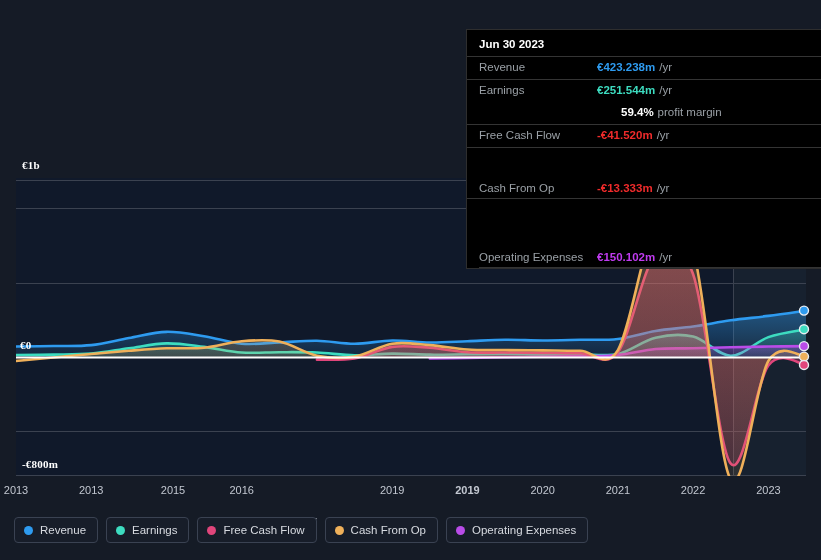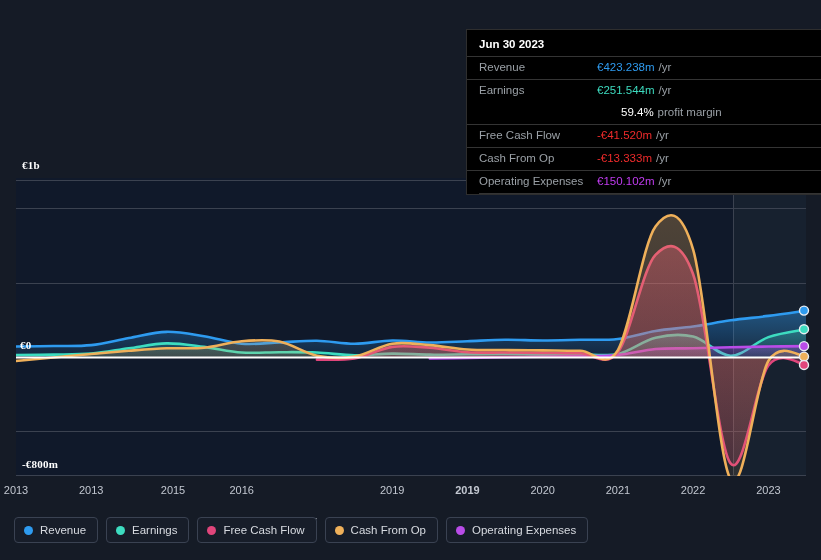--- a/index.html
+++ b/index.html
@@ -109,21 +109,21 @@
   .tt-row.noline { border-top: none; }
   .tt-label {
     width: 118px;
     flex: none;
     font-size: 11.5px;
     color: #9aa0a6;
     white-space: nowrap;
   }
   .tt-value {
     font-size: 11.5px;
-    font-weight: normal;
+    font-weight: bold;
     white-space: nowrap;
   }
   .tt-unit {
     font-size: 11.5px;
     color: #9aa0a6;
     margin-left: 4px;
     white-space: nowrap;
   }
   #tooltip-bottom-rule {
     border-top: 1px solid #343434;
@@ -260,25 +260,25 @@
           <span class="tt-value" style="color: rgb(255, 255, 255); padding-left: 24px;">59.4%</span>
           <span class="tt-unit">profit margin</span>
         </div>
         <div class="tt-row">
           <span class="tt-label">Free Cash Flow</span>
           <span class="tt-value" style="color: rgb(239, 43, 43);">-€41.520m</span>
           <span class="tt-unit">/yr</span>
         </div>
         <div class="tt-row">
           <span class="tt-label">Cash From Op</span>
-          <span class="tt-value" style="color: rgb(239, 43, 43);">-€13.333m</span>
+          <span class="tt-value" style="color: rgb(239, 43, 43); margin-top: 30px;">-€13.333m</span>
           <span class="tt-unit">/yr</span>
         </div>
         <div class="tt-row">
           <span class="tt-label">Operating Expenses</span>
-          <span class="tt-value" style="color: rgb(192, 59, 240);">€150.102m</span>
+          <span class="tt-value" style="color: rgb(192, 59, 240); margin-top: 48px;">€150.102m</span>
           <span class="tt-unit">/yr</span>
         </div>
       </div>
     <div id="tooltip-bottom-rule"></div>
   </div>
 
 </div>
 
 </body></html>

